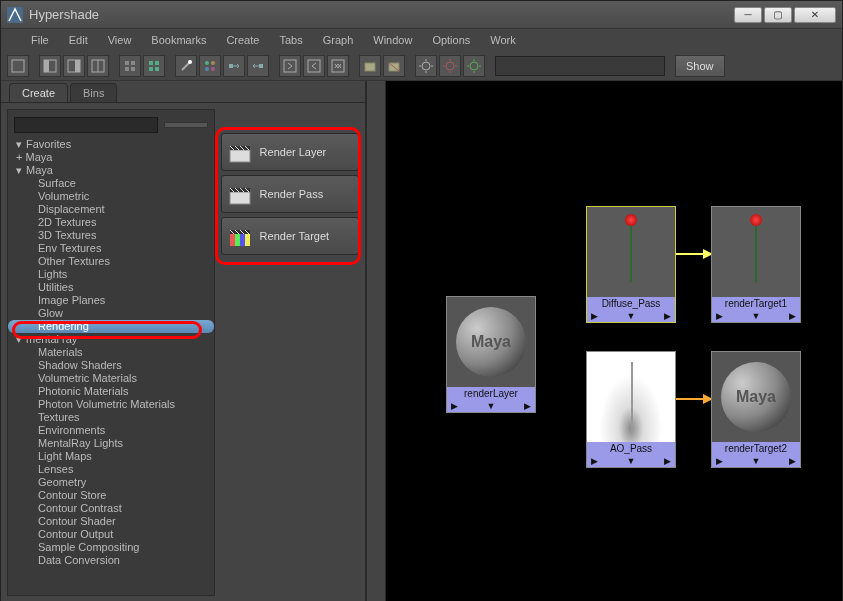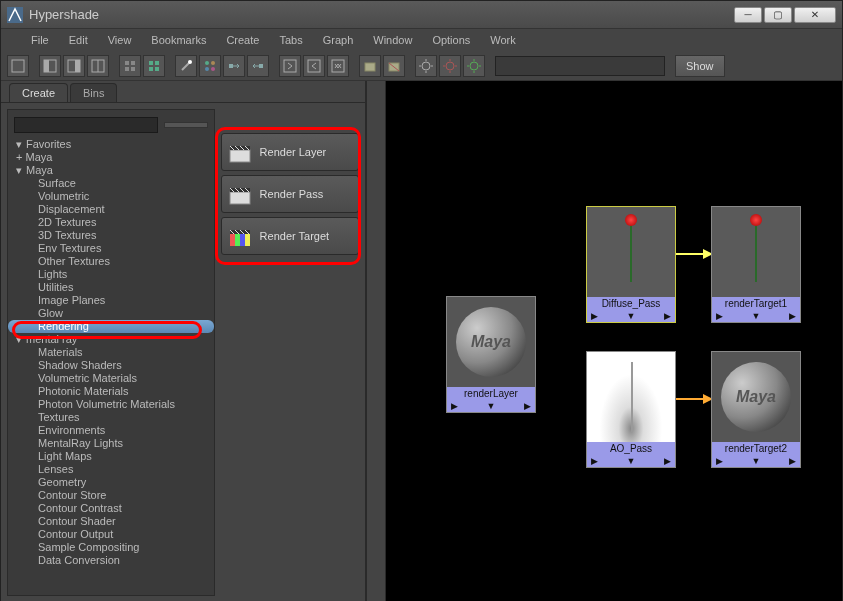--- a/index.html
+++ b/index.html
@@ -253,21 +253,21 @@
 }
 .conn-yellow { background: #ffff66; color: #ffff66; }
 .conn-orange { background: #ffaa33; color: #ffaa33; }
 
 
 .maya-ball {
   width: 70px; height: 70px;
   border-radius: 50%;
   background: radial-gradient(circle at 30% 30%, #ccc, #888 50%, #333 90%);
   display: flex; align-items: center; justify-content: center;
-  color: #555; font-size: 16px; font-style: italic; font-weight: bold;
+  color: #555; font-size: 16px; font-weight: bold;
 }
 .rose-stem {
   width: 2px; height: 60px;
   background: #2a6a2a;
   position: relative;
 }
 .rose-flower {
   position: absolute;
   top: -8px; left: -5px;
   width: 12px; height: 12px;

